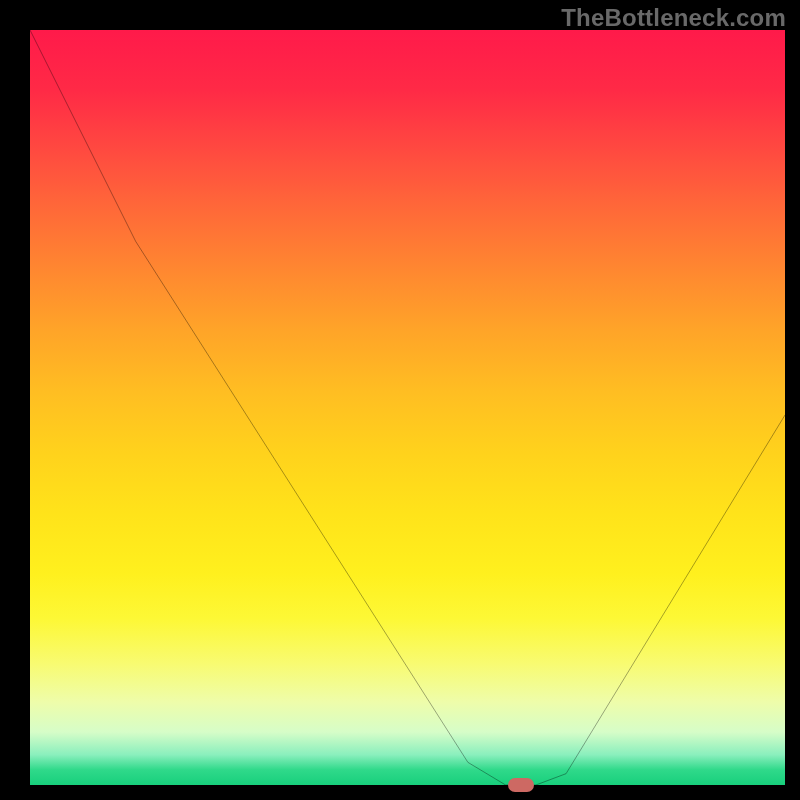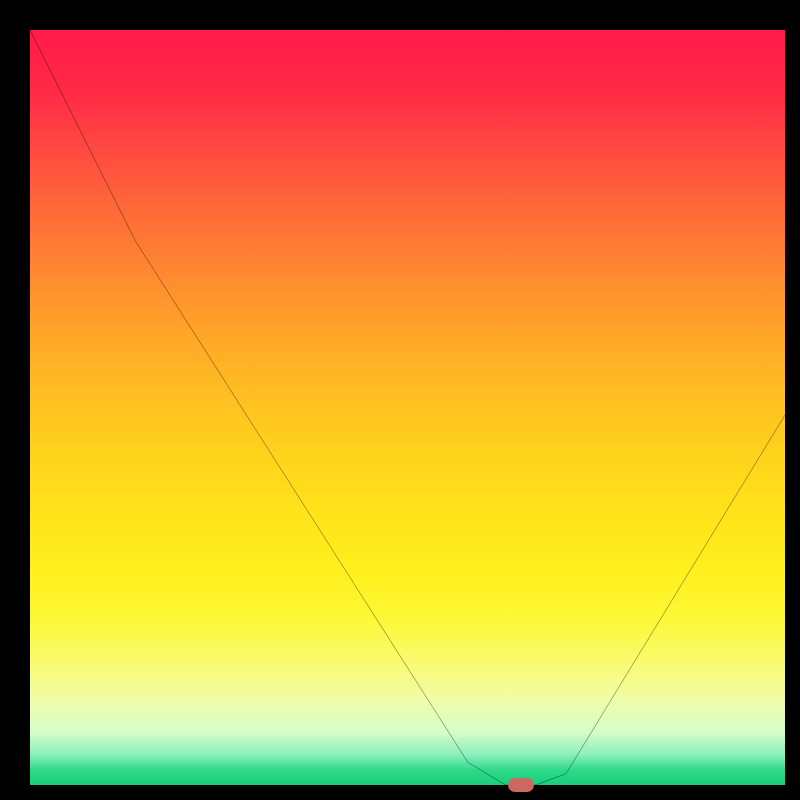--- a/index.html
+++ b/index.html
@@ -76,20 +76,21 @@
     background: #cd6963;
     border-radius: 7px;
     transform: translate(-50%, -50%);
     z-index: 3;
   }
 </style>
 </head>
 <body>
 
 <div class="frame">
+  <div class="watermark">TheBottleneck.com</div>
 
   <div class="plot">
     <div class="gradient"></div>
     <svg class="curve" viewBox="0 0 100 100" preserveAspectRatio="none">
       <path d="M0.00 0.00 L14.00 28.00 L58.00 97.00 L63.00 100.00 L67.00 100.00 L71.00 98.50 L100.00 51.00" stroke="#000" stroke-width="0.35" fill="none" vector-effect="non-scaling-stroke" stroke-linejoin="round" stroke-linecap="round"></path>
     </svg>
     <div class="marker" style="left: 490.75px; top: 755px;"></div>
   </div>
 </div>
 

